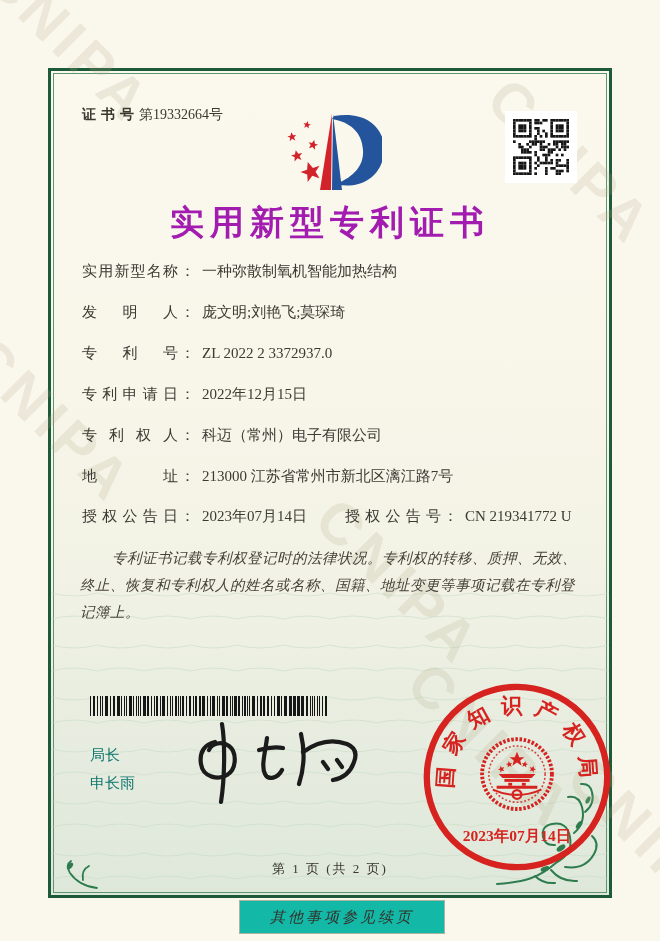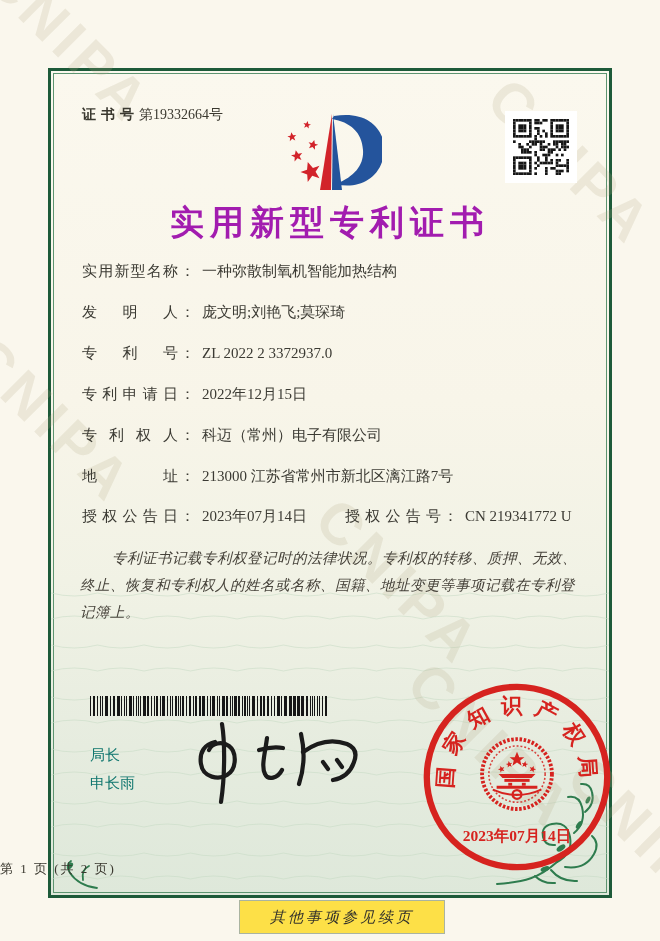--- a/index.html
+++ b/index.html
@@ -39,24 +39,24 @@
          letter-spacing:0.5px;color:#46423a;font-style:italic;}
   .paras p{margin:0;text-indent:2.2em;}
 
   .barcode{position:absolute;left:90px;top:696px;width:240px;height:20px;}
 
   .signer{position:absolute;left:90px;top:741px;font-size:15px;color:#0f766e;line-height:28px;}
   .sig{position:absolute;left:185px;top:720px;width:180px;height:88px;}
 
   .seal{position:absolute;left:420px;top:680px;width:194px;height:194px;z-index:4;}
 
-  .pageinfo{position:absolute;left:0;right:0;top:860px;text-align:left;font-size:13px;color:#3a382f;letter-spacing:2px;}
+  .pageinfo{position:absolute;left:0;right:0;top:860px;text-align:center;font-size:13px;color:#3a382f;letter-spacing:2px;}
 
   .tab{position:absolute;left:239px;top:900px;width:206px;height:34px;z-index:5;
-       background:#fde047;border:1px solid #aab4a0;box-sizing:border-box;
+       background:#14b8a6;border:1px solid #aab4a0;box-sizing:border-box;
        text-align:center;line-height:32px;font-size:15px;letter-spacing:3px;color:#33322c;font-style:italic;}
 
   .orn-br{position:absolute;right:4px;bottom:3px;width:110px;height:122px;}
   .orn-bl{position:absolute;left:2px;bottom:3px;width:48px;height:48px;}
 </style>
 </head>
 <body>
 
 <svg width="0" height="0" style="position:absolute">
   <defs>

